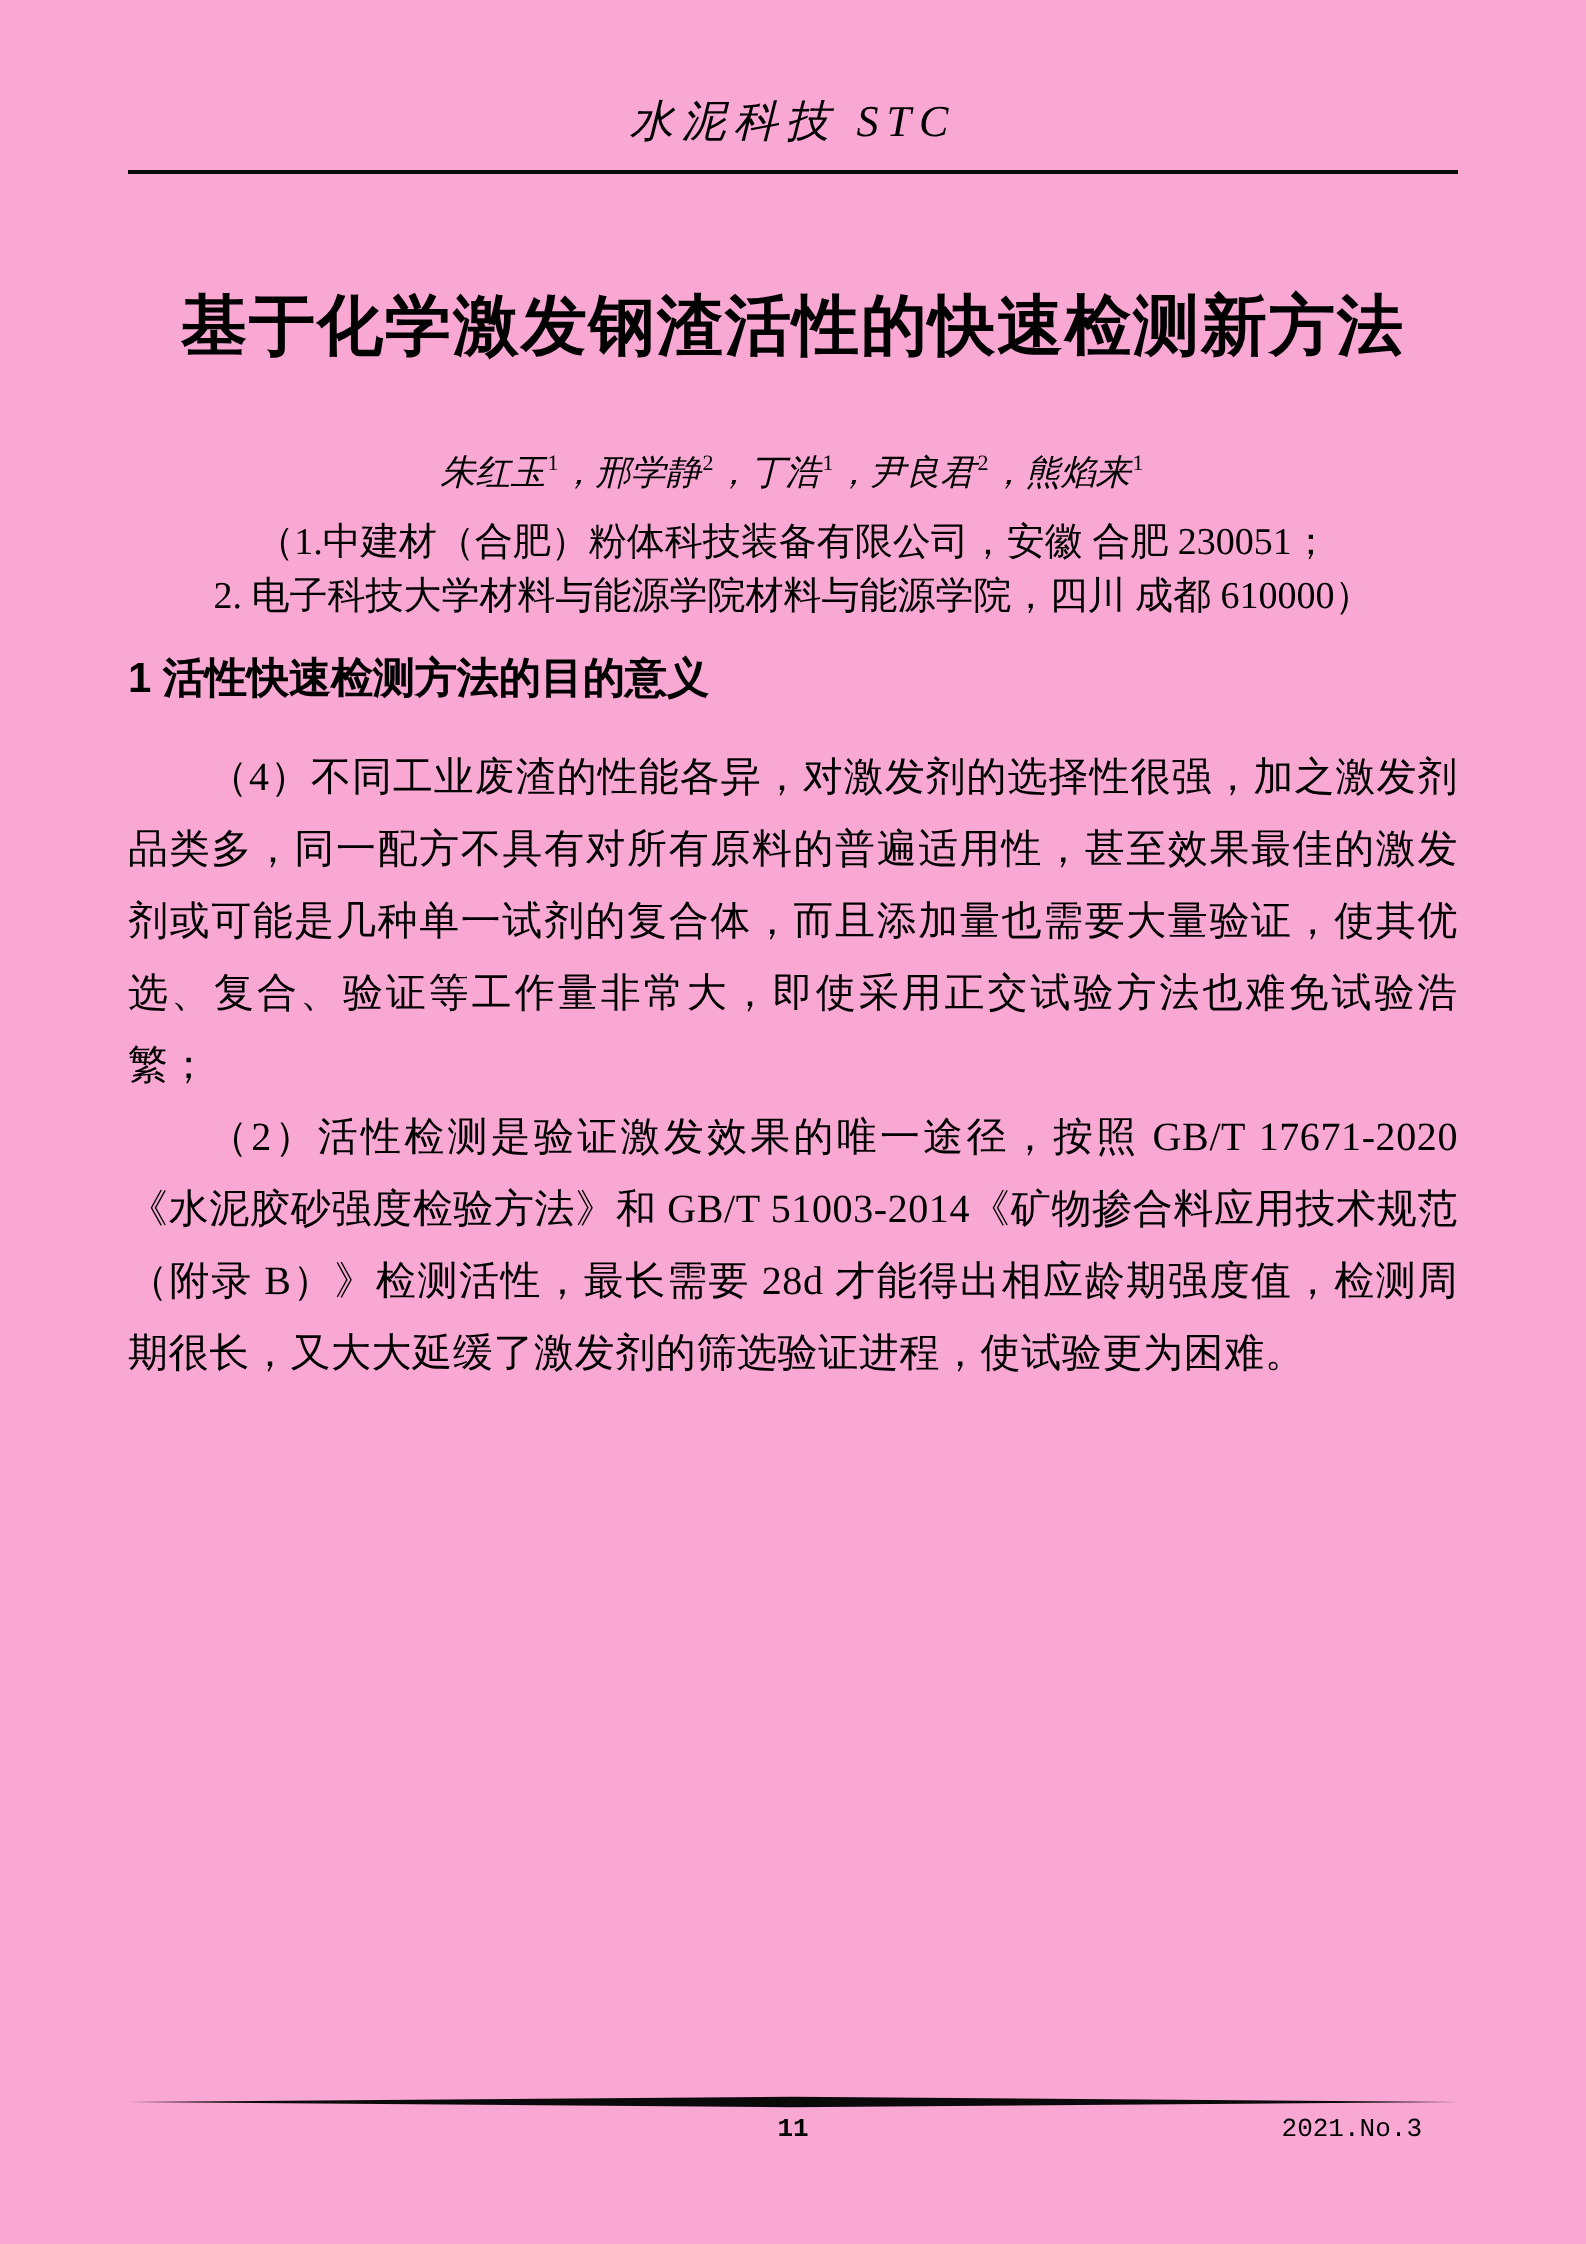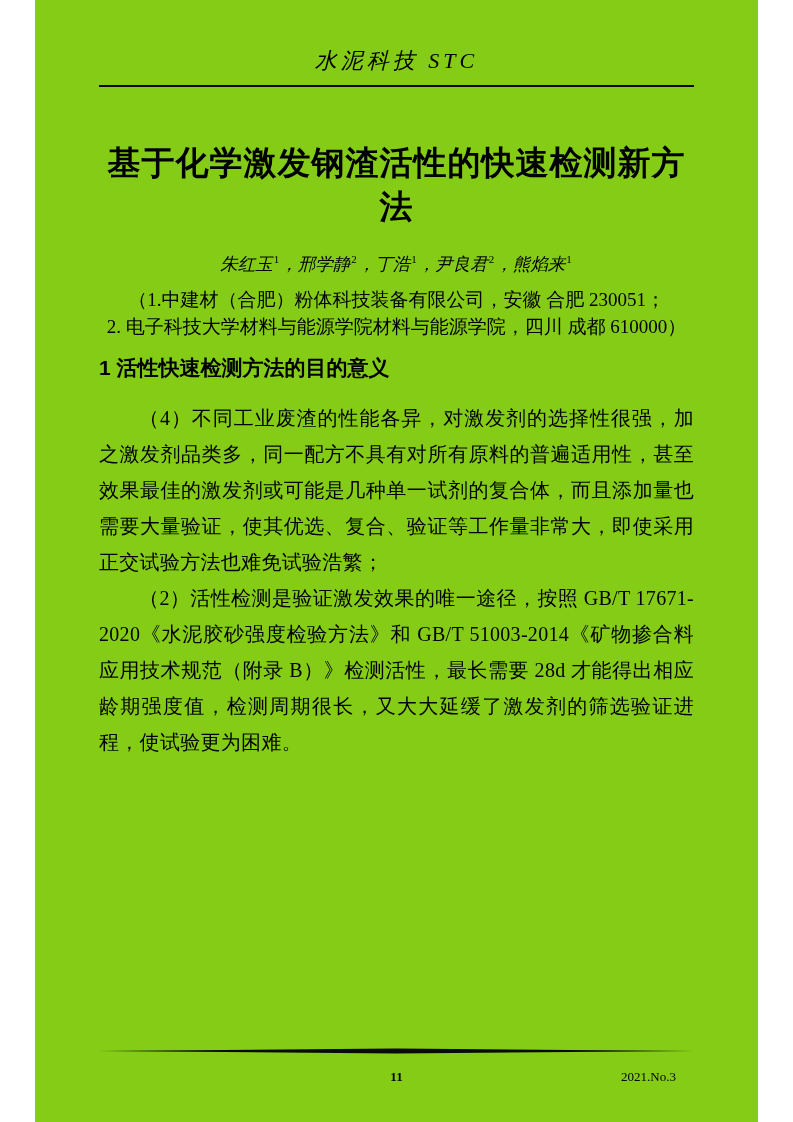--- a/index.html
+++ b/index.html
@@ -2,24 +2,24 @@
 <html><head>
 <meta charset="utf-8">
 <style>
   html, body {
     margin: 0;
     padding: 0;
     background: #ffffff;
   }
   .page {
     position: relative;
-    width: 723px;
+    width: 793px;
     height: 1122px;
     margin: 0 auto;
-    background: #84cc16;
+    background: #f9a8d4;
     color: #000000;
     font-family: "Liberation Serif", "DejaVu Serif", serif;
     overflow: hidden;
   }
   .content {
     padding: 0 64px;
   }
   
   .journal-header {
     padding-top: 46px;
@@ -40,21 +40,21 @@
   .article-title {
     margin-top: 54px;
     text-align: center;
     font-size: 33px;
     line-height: 44px;
     font-weight: 700;
     letter-spacing: 1px;
     font-family: "Liberation Sans", "DejaVu Sans", sans-serif;
   }
   .authors {
-    margin-top: 22px;
+    margin-top: 38px;
     text-align: center;
     font-size: 17.5px;
     line-height: 26px;
     font-style: italic;
   }
   .authors sup {
     font-size: 11px;
     font-style: normal;
     vertical-align: super;
     line-height: 0;
@@ -97,24 +97,24 @@
     right: 64px;
     top: 1048px;
   }
   .footer-rule-svg {
     display: block;
     width: 100%;
     height: 6px;
   }
   .footer-row {
     position: relative;
-    margin-top: 15px;
+    margin-top: 3px;
     font-size: 13px;
     line-height: 16px;
-    font-family: Liberation Serif, serif;
+    font-family: Liberation Mono, monospace;
   }
   .page-number {
     text-align: center;
     font-weight: 600;
   }
   .issue {
     position: absolute;
     right: 18px;
     top: 0;
   }

